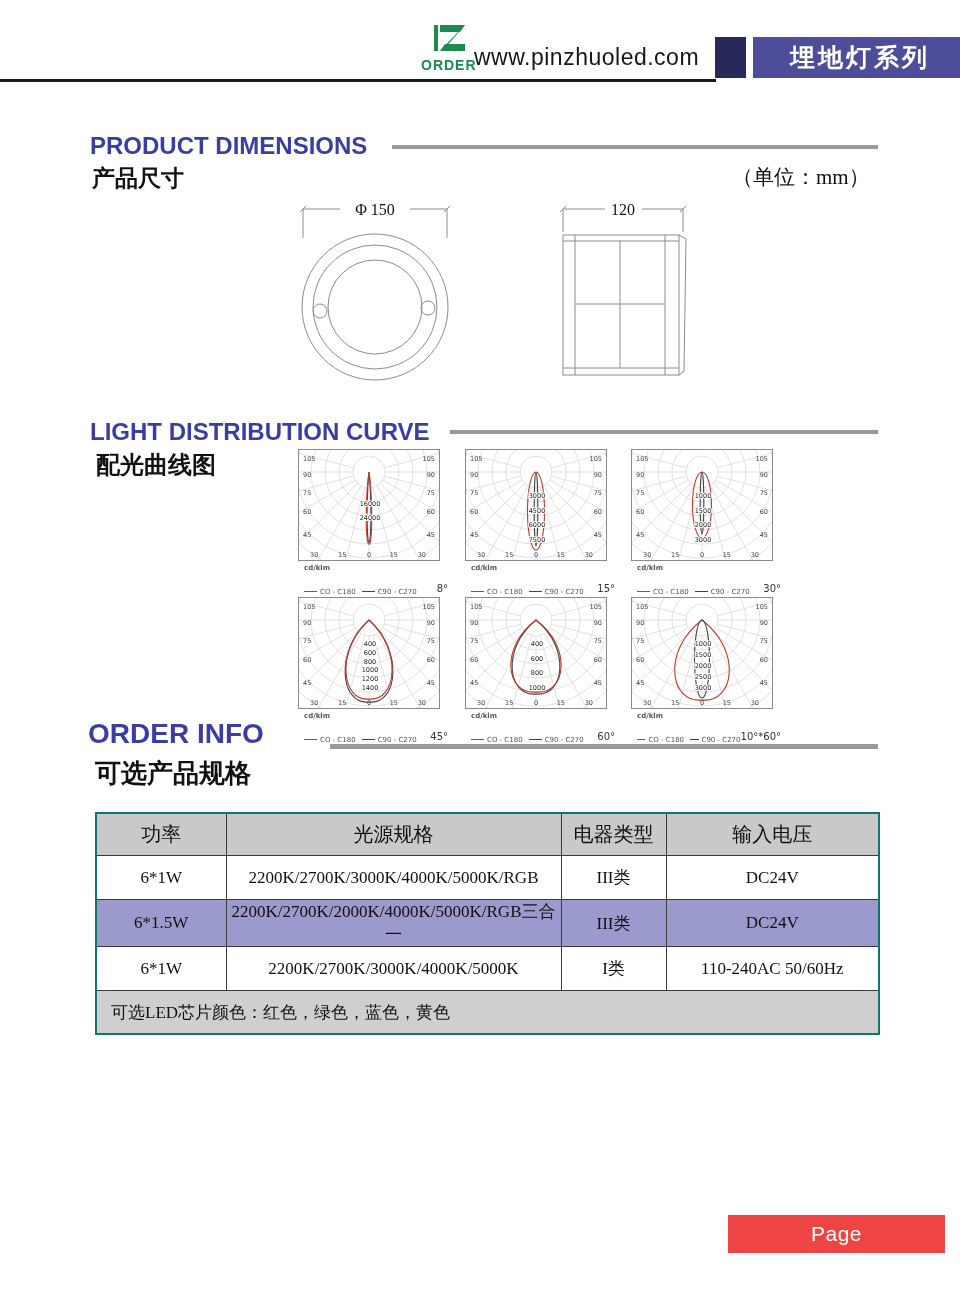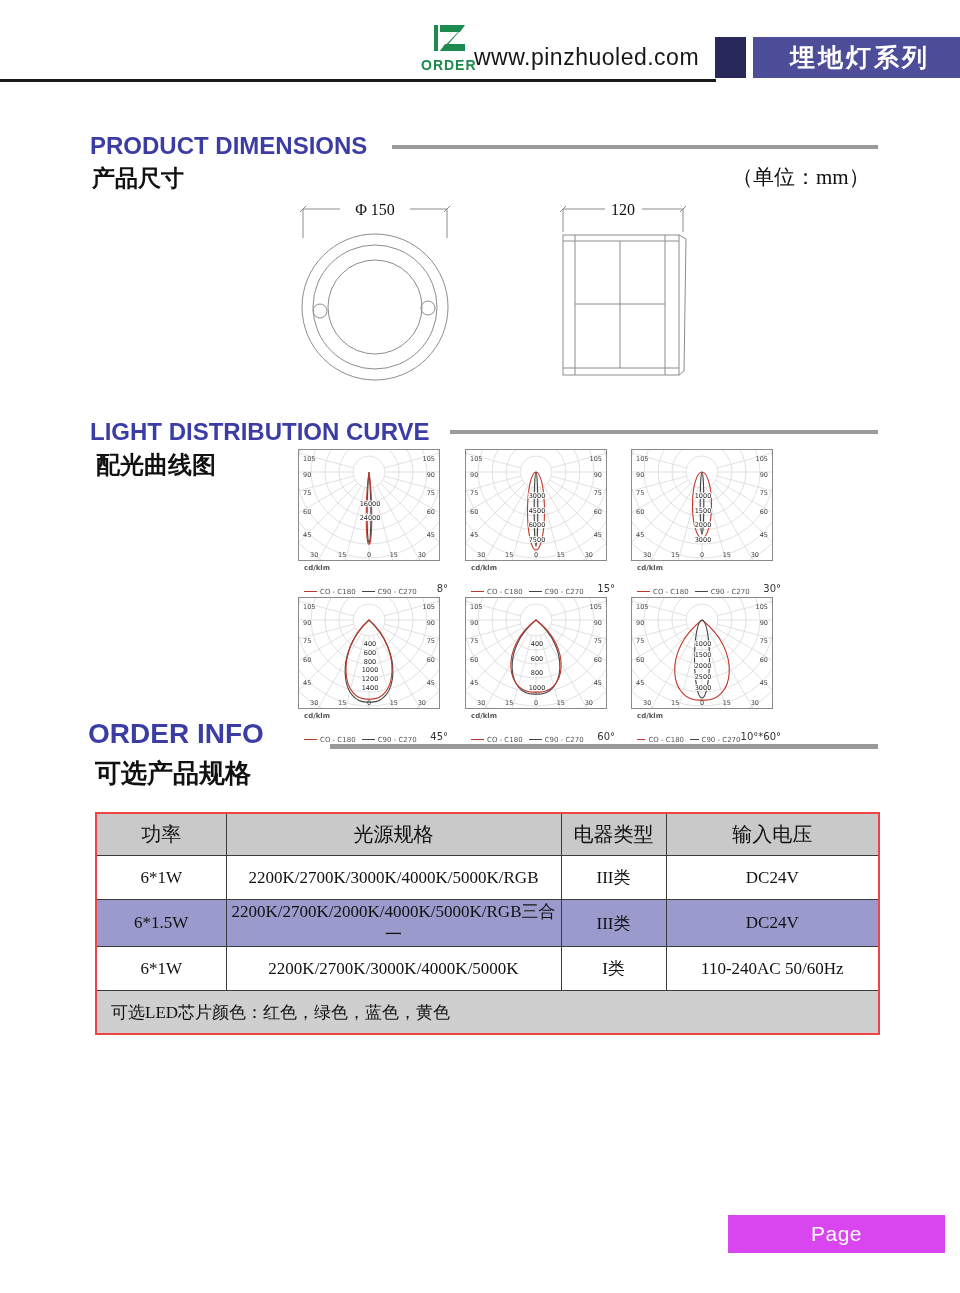--- a/index.html
+++ b/index.html
@@ -35,21 +35,21 @@
   .legend-unit{font-weight:bold;margin-left:6px;}
   .legend-row{display:flex;align-items:center;margin-top:14px;}
   .dash{display:inline-block;width:13px;height:0;border-top:1.6px solid #444;margin:0 3px 0 6px;}
   .legend-label{white-space:nowrap;}
   .beam-angle{margin-left:auto;margin-right:2px;font-size:10px;color:#333;position:relative;top:-3px;}
 
   
   .spec-table{position:absolute;left:95px;top:812px;width:783px;border-collapse:collapse;
     table-layout:fixed;font-family:"Liberation Serif",serif;color:#111;}
   .spec-table td,.spec-table th{border:1px solid #3a3a3a;text-align:center;padding:0;}
-  .spec-table{border:2px solid #ef4444;}
+  .spec-table{border:2px solid #0f766e;}
   .spec-table th{height:41px;font-size:20px;font-weight:normal;background:#c9c9c9;}
   .spec-table td{height:43px;font-size:17px;}
   .row-highlight td{background:#9b9acc;}
   .note-row td{background:#cfcfcf;text-align:left;padding-left:14px;font-size:17px;height:42px;}
 
   
   .page-box{position:absolute;left:728px;top:1215px;width:217px;height:38px;
     display:flex;align-items:center;justify-content:center;}
   .page-box span{color:#fff;font-size:21px;letter-spacing:.5px;}
 </style>
@@ -562,17 +562,17 @@
           <td>2200K/2700K/3000K/4000K/5000K</td>
           <td>I类</td>
           <td>110-240AC 50/60Hz</td>
         </tr>
         <tr class="note-row">
           <td colspan="4">可选LED芯片颜色：红色，绿色，蓝色，黄色</td>
         </tr>
       </tbody>
   </table>
 
-  <div class="page-box" style="background:#d946ef;text-align:right;">
+  <div class="page-box" style="background:#ef4444;text-align:right;">
     <span>Page</span>
   </div>
 
 </div>
 
 </body></html>

